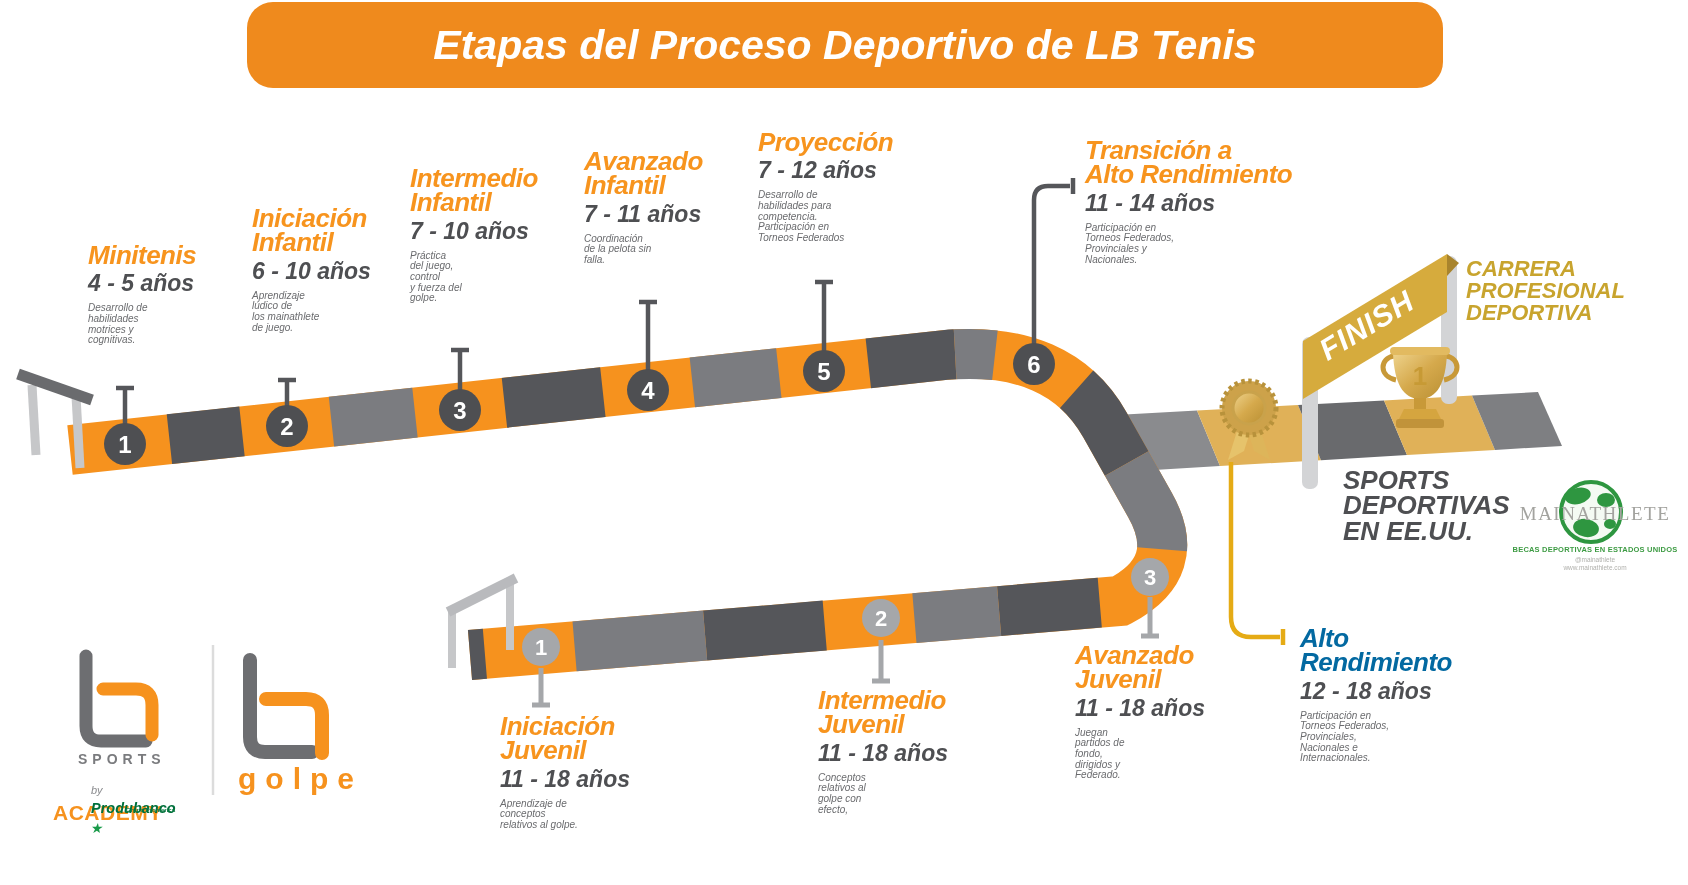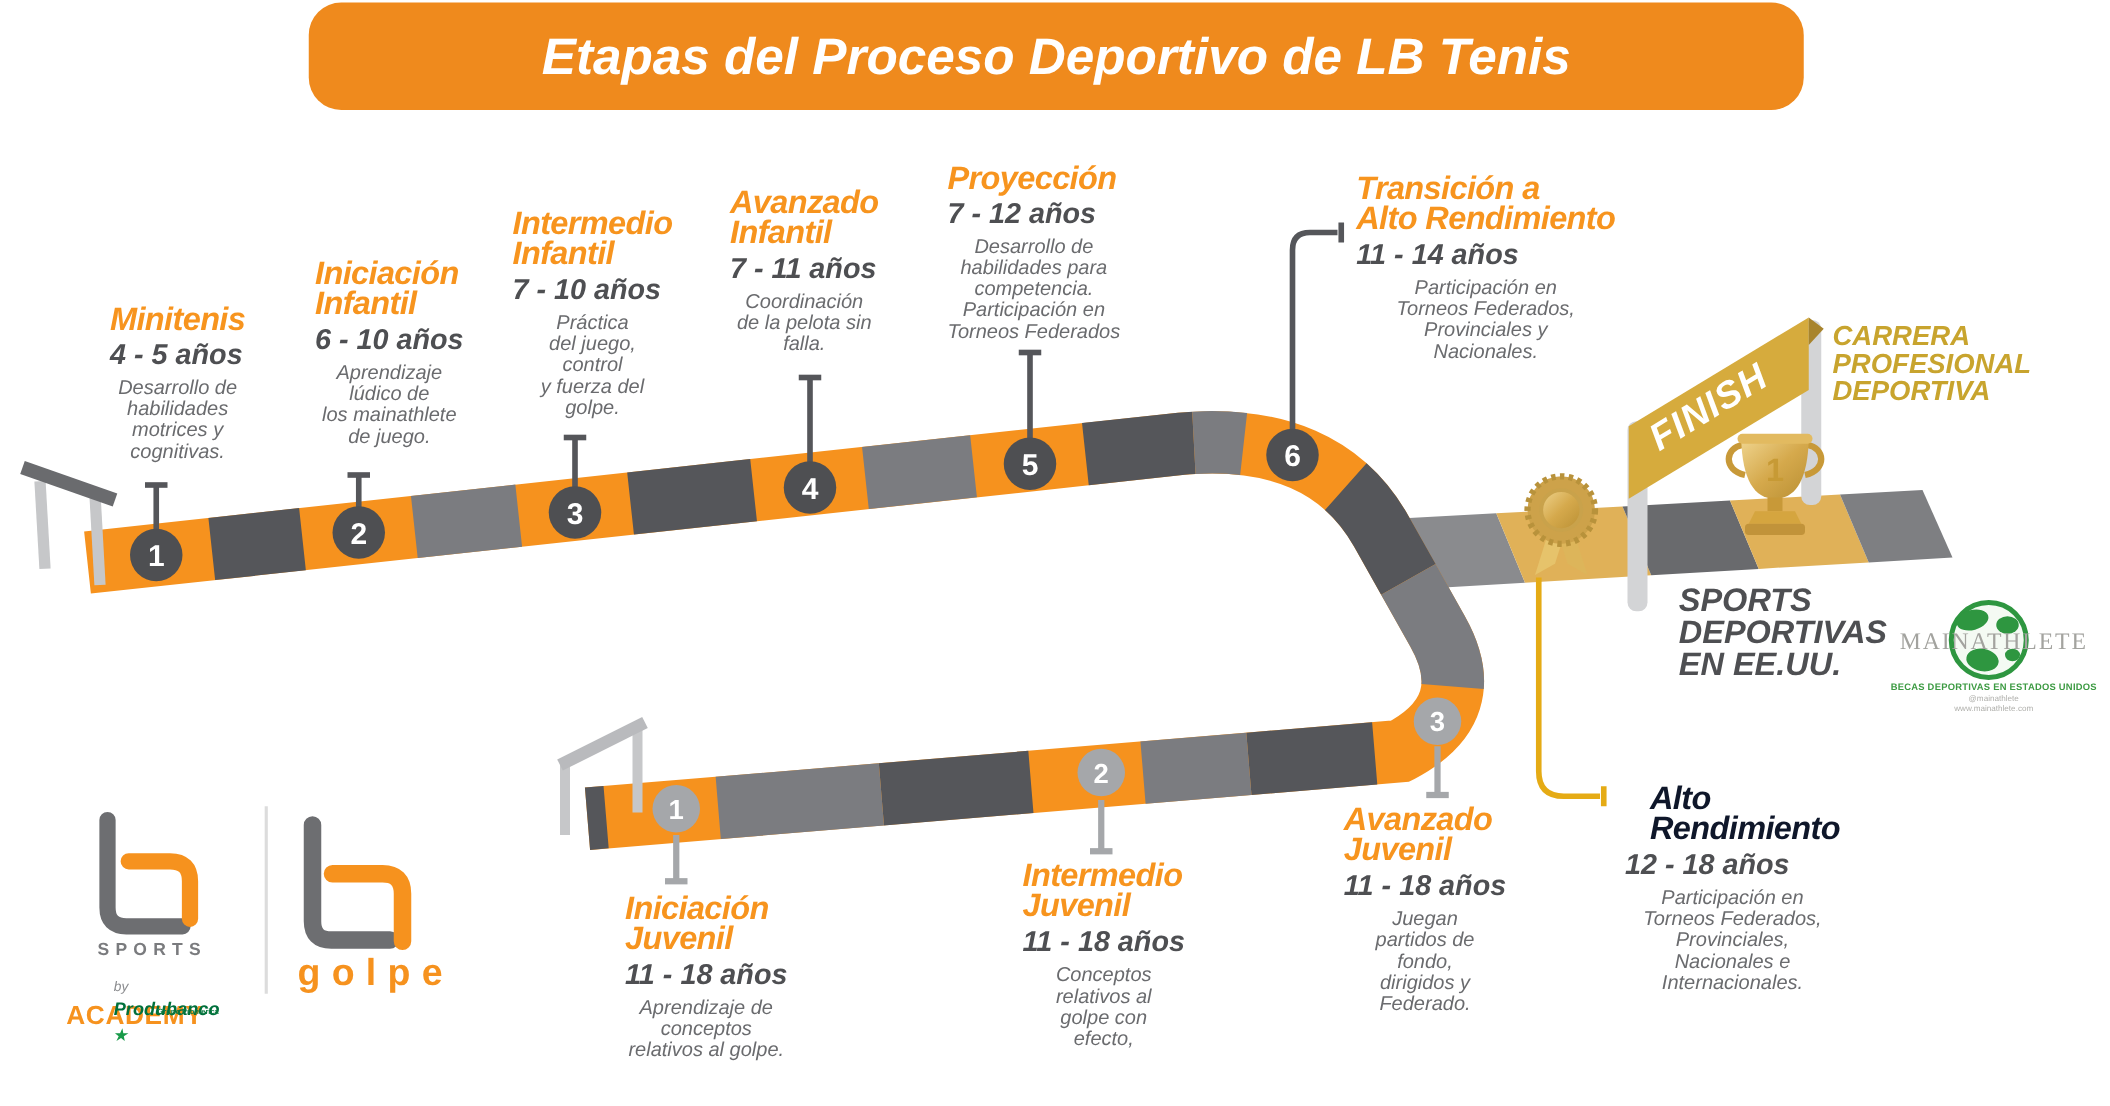--- a/index.html
+++ b/index.html
@@ -22,24 +22,24 @@
   .tb-bold  { font-weight:800; }
 
   
   .stage { position:absolute; font-style:italic; width:max-content; }
   .stage-title {
     color:#F7941E; font-weight:800; font-size:26px; line-height:0.94;
     letter-spacing:-0.5px; white-space:pre-line;
   }
   .stage-age  { color:#4E4F52; font-weight:800; font-size:23px; margin-top:3px; }
   .stage-desc {
-    color:#6A6B6E; font-size:16px; line-height:1.06; margin-top:6px;
-    white-space:pre-line; font-weight:500;text-align:center;
-  }
-  .gold .stage-title { color:#0f172a;margin-left:20px; }
+    color:#6A6B6E; font-size:10px; line-height:1.06; margin-top:6px;
+    white-space:pre-line; font-weight:500;
+  }
+  .gold .stage-title { color:#0369a1; }
 
   .career-text {
     position:absolute; left:1466px; top:258px; color:#C8A42E;
     font-style:italic; font-weight:800; font-size:22px; line-height:1.01;
     white-space:pre-line; letter-spacing:0;
   }
   .becas-text {
     position:absolute; left:1343px; top:468px; color:#4E4F52;
     font-style:italic; font-weight:800; font-size:26px; line-height:0.98;
     white-space:pre-line;

